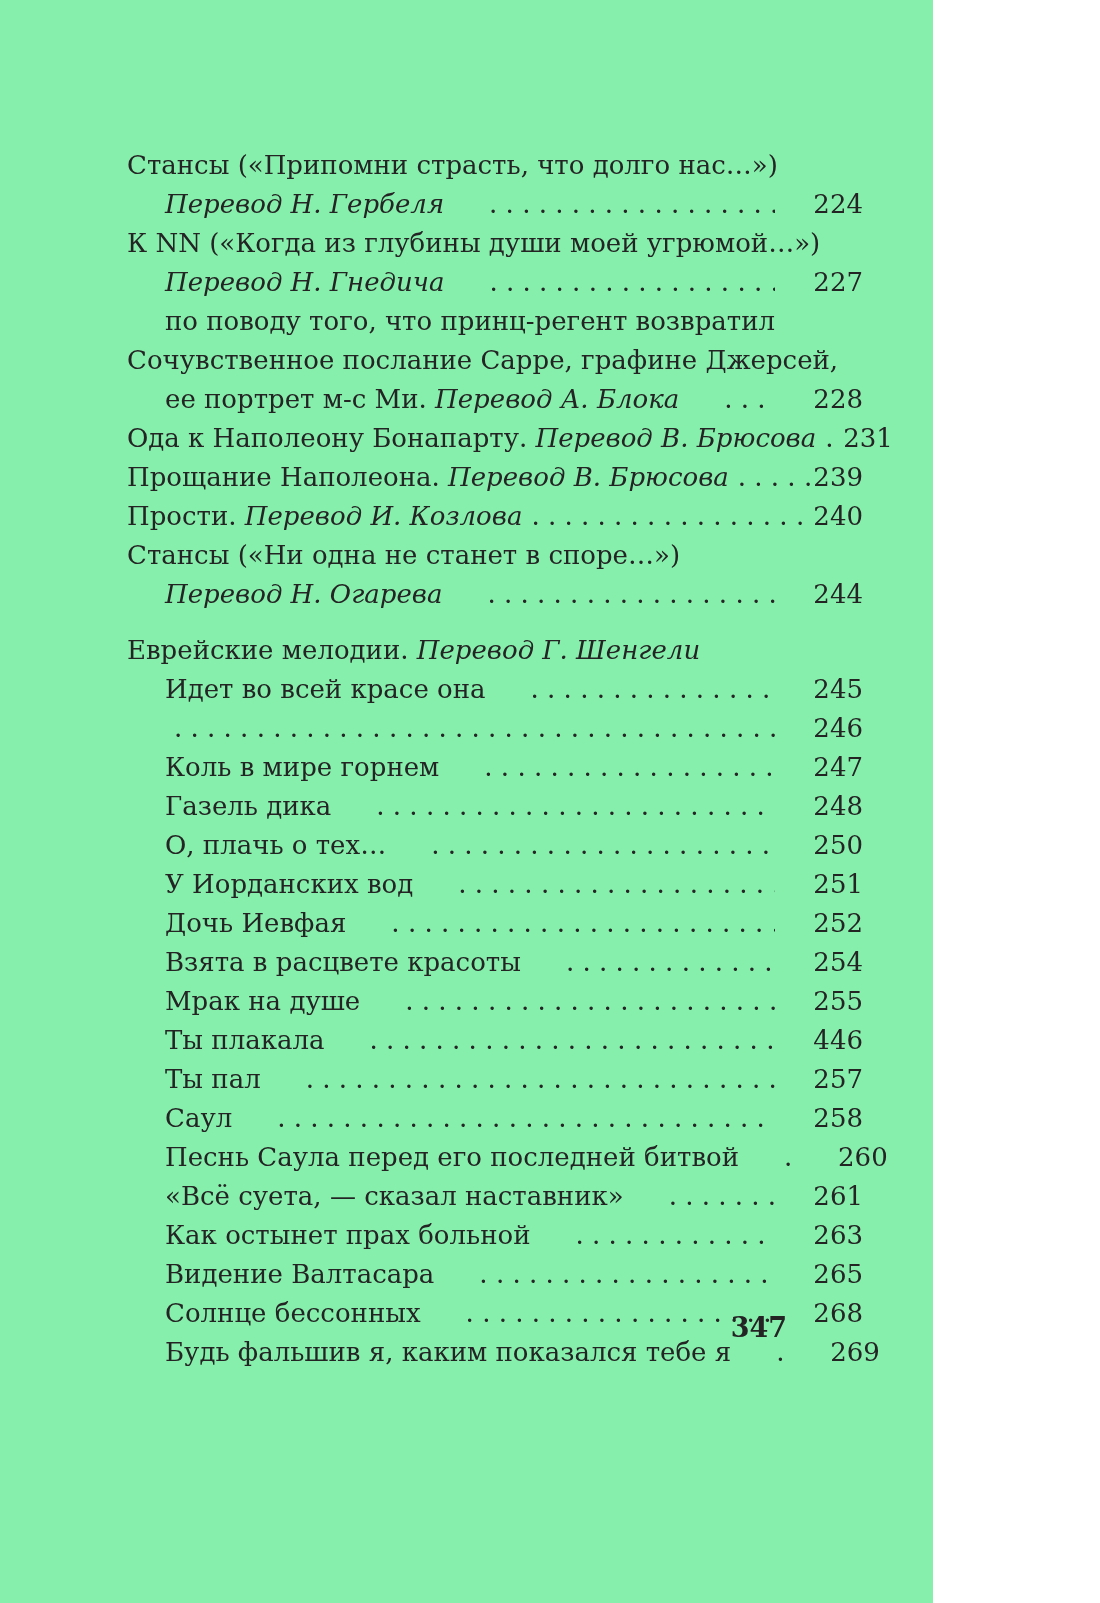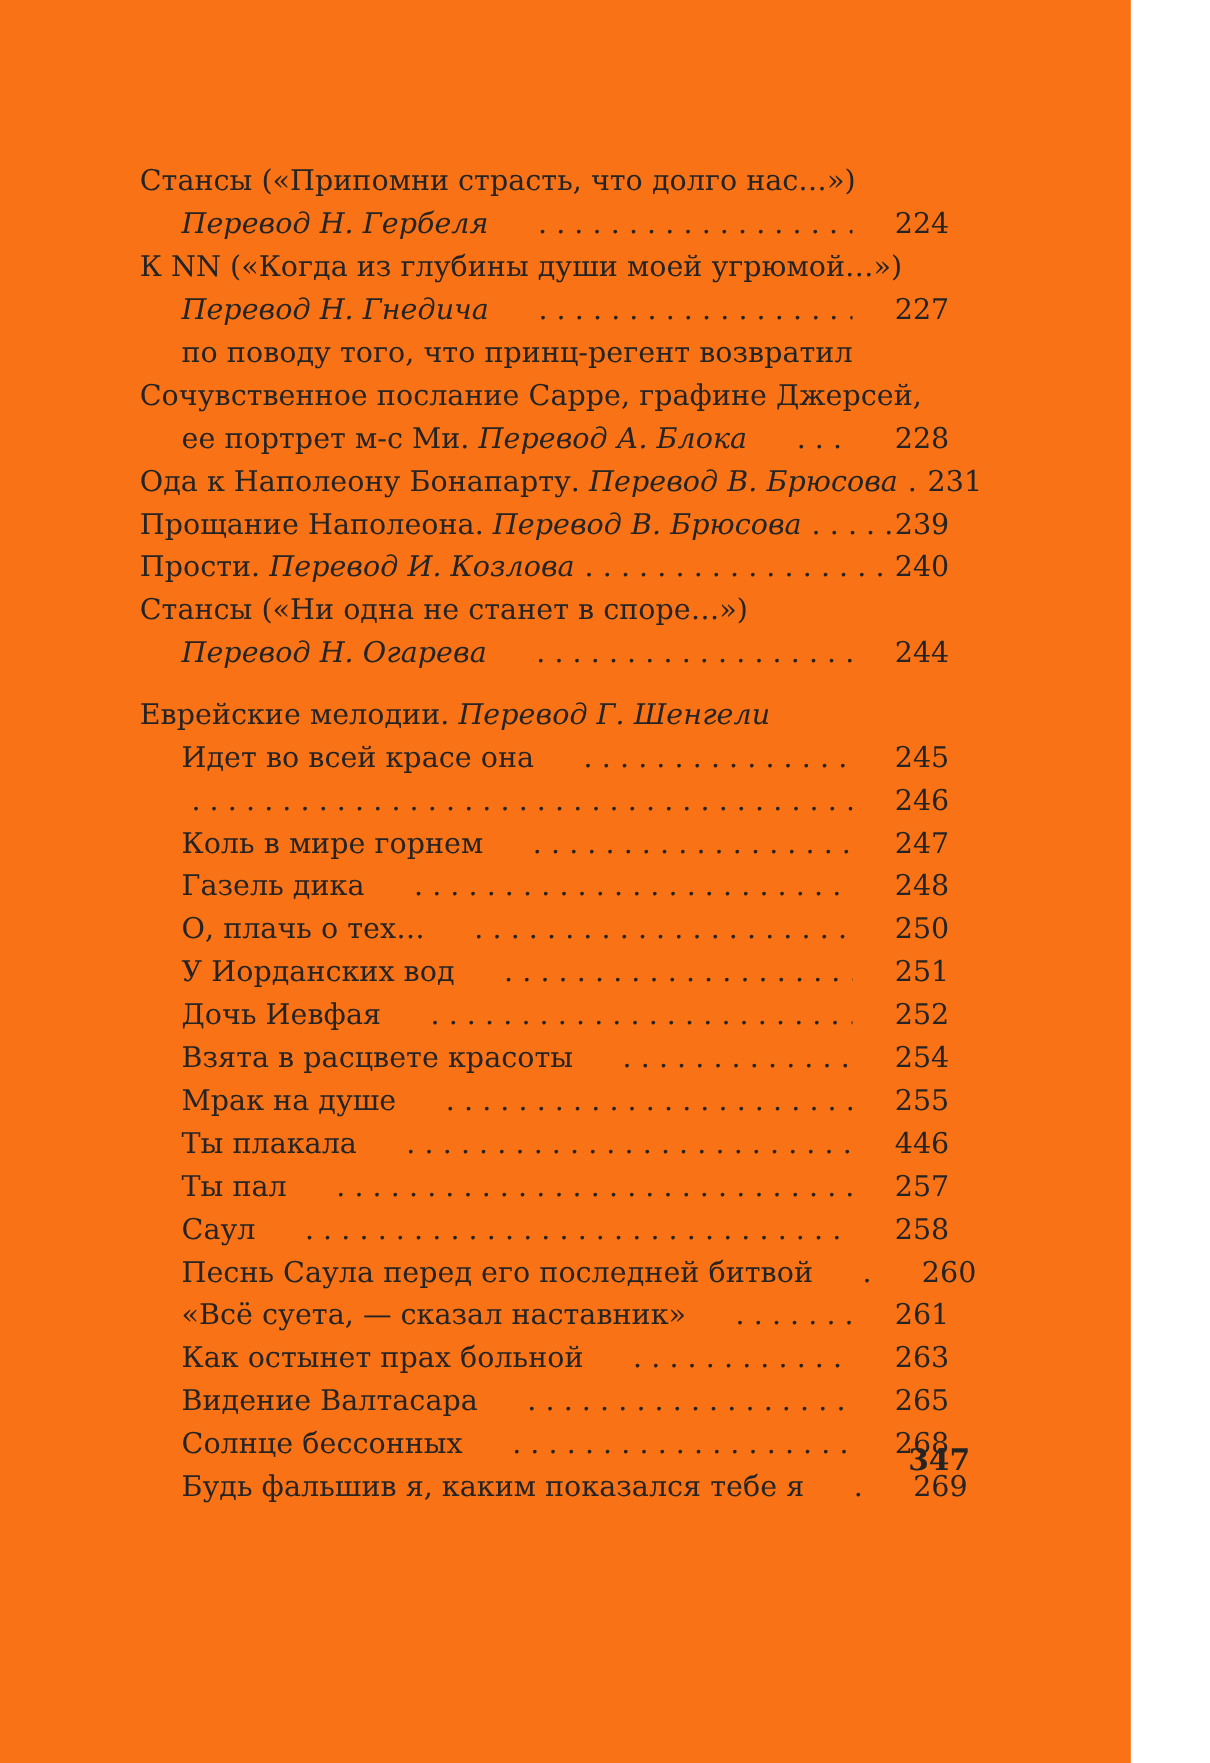--- a/index.html
+++ b/index.html
@@ -3,23 +3,23 @@
 <meta charset="utf-8">
 <style>
   * { box-sizing: border-box; }
   html, body {
     margin: 0;
     padding: 0;
     background: #ffffff;
   }
   .page {
     position: relative;
-    width: 1028px;
+    width: 933px;
     height: 1603px;
-    background: #f97316;
+    background: #86efac;
     overflow: hidden;
     color: #242424;
     font-family: "DejaVu Serif", "Liberation Serif", serif;
   }
   .toc {
     position: absolute;
     left: 127px;
     top: 146px;
     width: 736px;
   }

